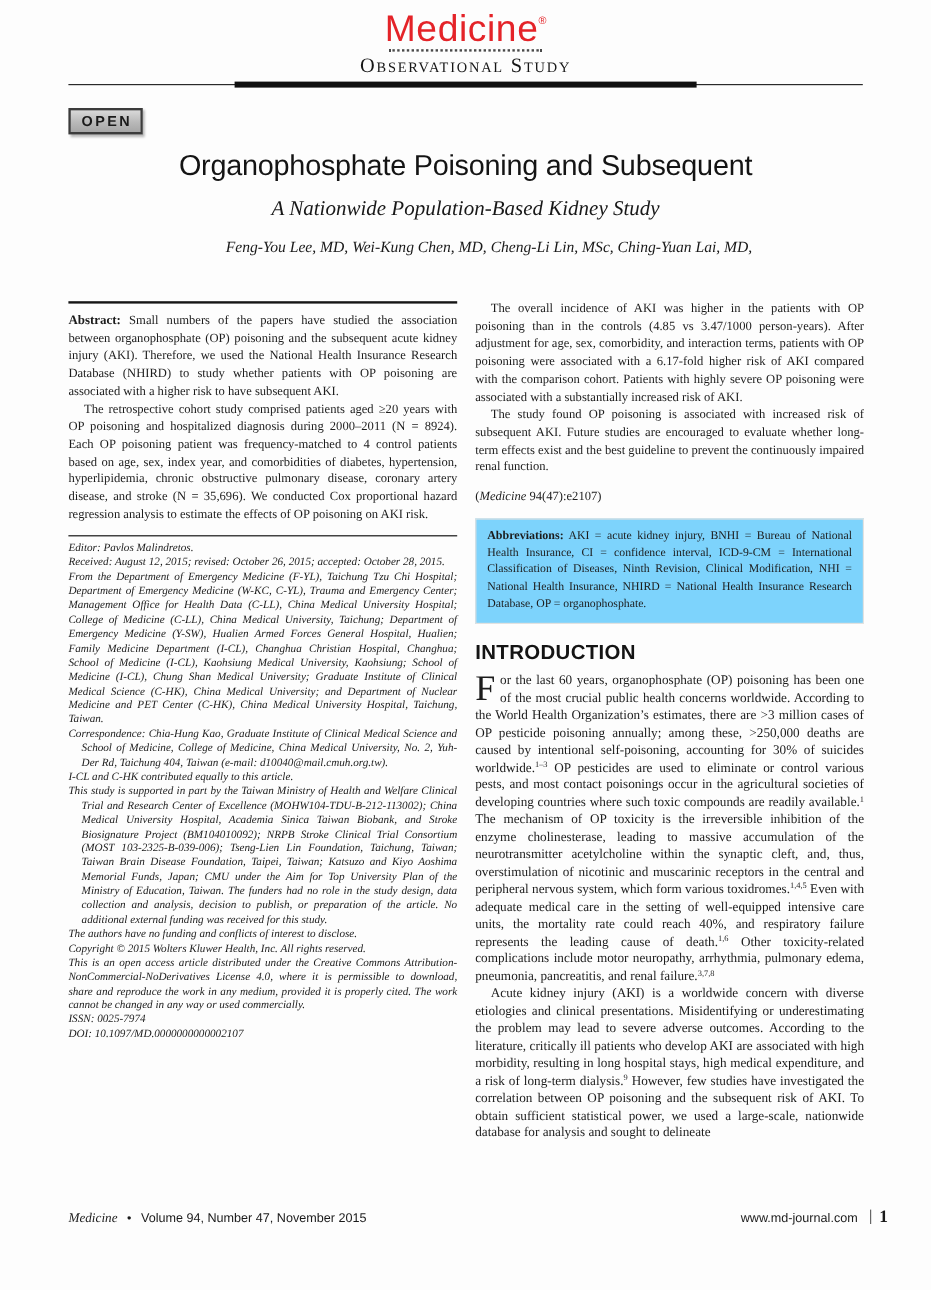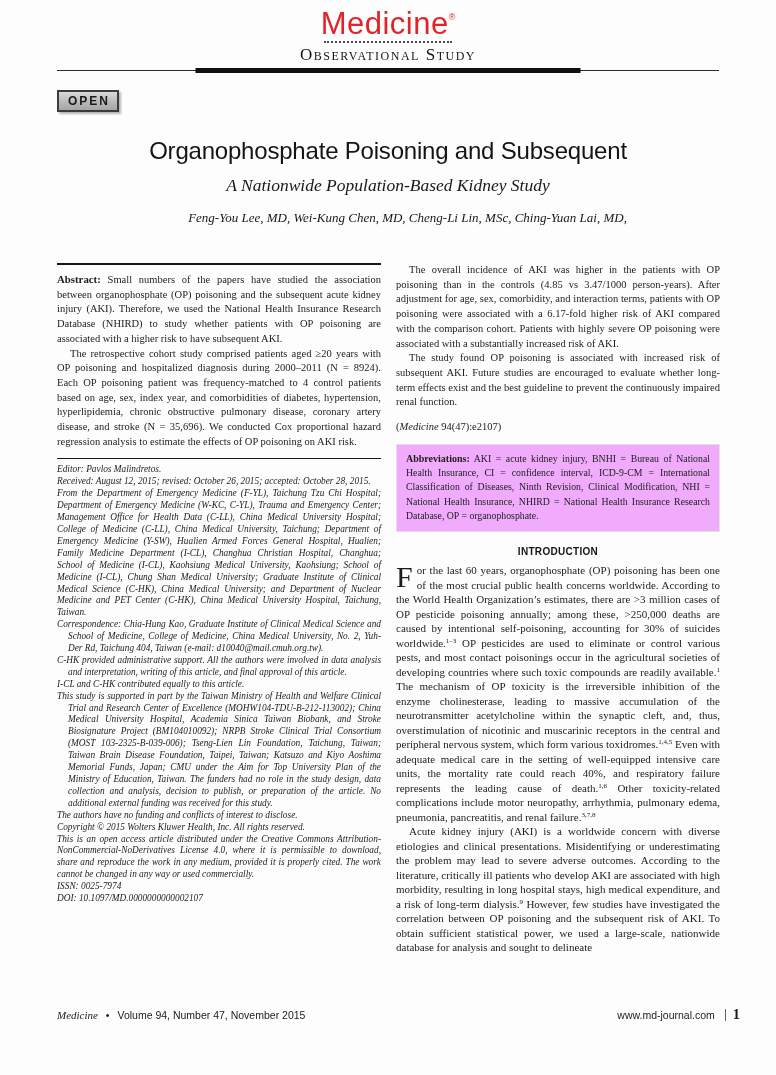--- a/index.html
+++ b/index.html
@@ -14,21 +14,21 @@
   .reg { font-family:"Liberation Sans", sans-serif; font-size:9px; color:#e42328;
          vertical-align:14px; }
   .dotted { width:128px; margin:1px auto 2px; border-bottom:2px dotted #4a4a4a; }
   .article-type { font-size:17px; font-variant:small-caps; letter-spacing:1.5px; color:#161616; }
   .header-rule { position:relative; height:5px; margin:4px 57px 0; }
   .header-rule .thin { position:absolute; top:1px; left:0; right:0; border-top:1px solid #2a2a2a; }
   .header-rule .thick { position:absolute; top:-1px; left:50%; transform:translateX(-50%);
                         width:385px; height:5px; background:#101010; }
 
   
-  .open-badge { display:inline-block; margin:16px 0 12px 57px;
+  .open-badge { display:inline-block; margin:16px 0 0 57px;
     font-family:"Liberation Sans", sans-serif; font-size:12px; font-weight:bold;
     letter-spacing:2px; color:#1a1a1a; padding:2px 7px 2px 9px;
     background:linear-gradient(180deg,#d9d9d9 0%,#b9b9b9 55%,#a6a6a6 100%);
     border:2px solid #3c3c3c; box-shadow:2px 2px 2px #b5b5b5; }
 
   
   .title { font-family:"Liberation Sans", sans-serif; font-weight:normal; font-size:24px;
            line-height:29px; text-align:center; color:#141414; margin-top:12px; letter-spacing:-0.2px; }
   .title span { display:block; }
   .subtitle { font-size:17.5px; font-style:italic; text-align:center; margin-top:10px; color:#181818; }
@@ -38,26 +38,26 @@
   .columns { display:flex; gap:15px; margin:15px 56px 0 57px; }
   .col { width:calc(50% - 7.5px);margin-top:22px; }
   .col-rule-top { border-top:2px solid #161616; margin-bottom:7px; }
   .col-rule-fn { border-top:1px solid #161616; margin:9px 0 5px; }
 
   .abs { font-size:10.5px; line-height:14.7px; text-align:justify; }
   .abs b { font-size:10.8px; }
   .indent { text-indent:13px; }
   .citation { font-size:10.5px; margin-top:11px; }
 
-  .abbr-box { background:#f0abfc; border:1px solid #e2e2e0; margin-top:12px;
+  .abbr-box { background:#7dd3fc; border:1px solid #e2e2e0; margin-top:12px;
               padding:7px 9px 8px; font-size:9.8px; line-height:14.2px; text-align:justify; }
   .abbr-box b { font-size:10px; }
 
-  .intro-head { font-family:"Liberation Sans", sans-serif; font-size:10px; font-weight:bold;
-                text-align:center; letter-spacing:0.3px; margin:14px 0 6px; color:#141414; }
+  .intro-head { font-family:"Liberation Sans", sans-serif; font-size:17px; font-weight:bold;
+                letter-spacing:0.3px; margin:14px 0 6px; color:#141414; }
   .intro-p { font-size:11px; line-height:14.5px; text-align:justify; }
   .intro-p.indent { text-indent:13px; }
   .dropcap { float:left; font-size:30px; line-height:25px; padding:1px 4px 0 0; }
   sup { font-size:7px; line-height:0; vertical-align:4px; }
 
   
   .footnotes { font-size:9.3px; line-height:11.9px; text-align:justify;font-style:italic; }
   .fn { }
   .fn.hang { padding-left:11px; text-indent:-11px; }
 
@@ -105,21 +105,20 @@
       <div class="col-rule-top"></div>
       <p class="abs"><b>Abstract:</b> <span>Small numbers of the papers have studied the association between organophosphate (OP) poisoning and the subsequent acute kidney injury (AKI). Therefore, we used the National Health Insurance Research Database (NHIRD) to study whether patients with OP poisoning are associated with a higher risk to have subsequent AKI.</span></p>
       <p class="abs indent">The retrospective cohort study comprised patients aged ≥20 years with OP poisoning and hospitalized diagnosis during 2000–2011 (N = 8924). Each OP poisoning patient was frequency-matched to 4 control patients based on age, sex, index year, and comorbidities of diabetes, hypertension, hyperlipidemia, chronic obstructive pulmonary disease, coronary artery disease, and stroke (N = 35,696). We conducted Cox proportional hazard regression analysis to estimate the effects of OP poisoning on AKI risk.</p>
 
       <div class="col-rule-fn"></div>
       <div class="footnotes">
         <div class="fn">Editor: Pavlos Malindretos.</div>
         <div class="fn">Received: August 12, 2015; revised: October 26, 2015; accepted: October 28, 2015.</div>
         <div class="fn">From the Department of Emergency Medicine (F-YL), Taichung Tzu Chi Hospital; Department of Emergency Medicine (W-KC, C-YL), Trauma and Emergency Center; Management Office for Health Data (C-LL), China Medical University Hospital; College of Medicine (C-LL), China Medical University, Taichung; Department of Emergency Medicine (Y-SW), Hualien Armed Forces General Hospital, Hualien; Family Medicine Department (I-CL), Changhua Christian Hospital, Changhua; School of Medicine (I-CL), Kaohsiung Medical University, Kaohsiung; School of Medicine (I-CL), Chung Shan Medical University; Graduate Institute of Clinical Medical Science (C-HK), China Medical University; and Department of Nuclear Medicine and PET Center (C-HK), China Medical University Hospital, Taichung, Taiwan.</div>
         <div class="fn hang">Correspondence: Chia-Hung Kao, Graduate Institute of Clinical Medical Science and School of Medicine, College of Medicine, China Medical University, No. 2, Yuh-Der Rd, Taichung 404, Taiwan (e-mail: d10040@mail.cmuh.org.tw).</div>
-        <div class="fn hang">C-HK provided administrative support. All the authors were involved in data analysis and interpretation, writing of this article, and final approval of this article.</div>
         <div class="fn">I-CL and C-HK contributed equally to this article.</div>
         <div class="fn hang">This study is supported in part by the Taiwan Ministry of Health and Welfare Clinical Trial and Research Center of Excellence (MOHW104-TDU-B-212-113002); China Medical University Hospital, Academia Sinica Taiwan Biobank, and Stroke Biosignature Project (BM104010092); NRPB Stroke Clinical Trial Consortium (MOST 103-2325-B-039-006); Tseng-Lien Lin Foundation, Taichung, Taiwan; Taiwan Brain Disease Foundation, Taipei, Taiwan; Katsuzo and Kiyo Aoshima Memorial Funds, Japan; CMU under the Aim for Top University Plan of the Ministry of Education, Taiwan. The funders had no role in the study design, data collection and analysis, decision to publish, or preparation of the article. No additional external funding was received for this study.</div>
         <div class="fn">The authors have no funding and conflicts of interest to disclose.</div>
         <div class="fn">Copyright © 2015 Wolters Kluwer Health, Inc. All rights reserved.</div>
         <div class="fn">This is an open access article distributed under the Creative Commons Attribution-NonCommercial-NoDerivatives License 4.0, where it is permissible to download, share and reproduce the work in any medium, provided it is properly cited. The work cannot be changed in any way or used commercially.</div>
         <div class="fn">ISSN: 0025-7974</div>
         <div class="fn">DOI: 10.1097/MD.0000000000002107</div>
       </div>
     </div>
 

